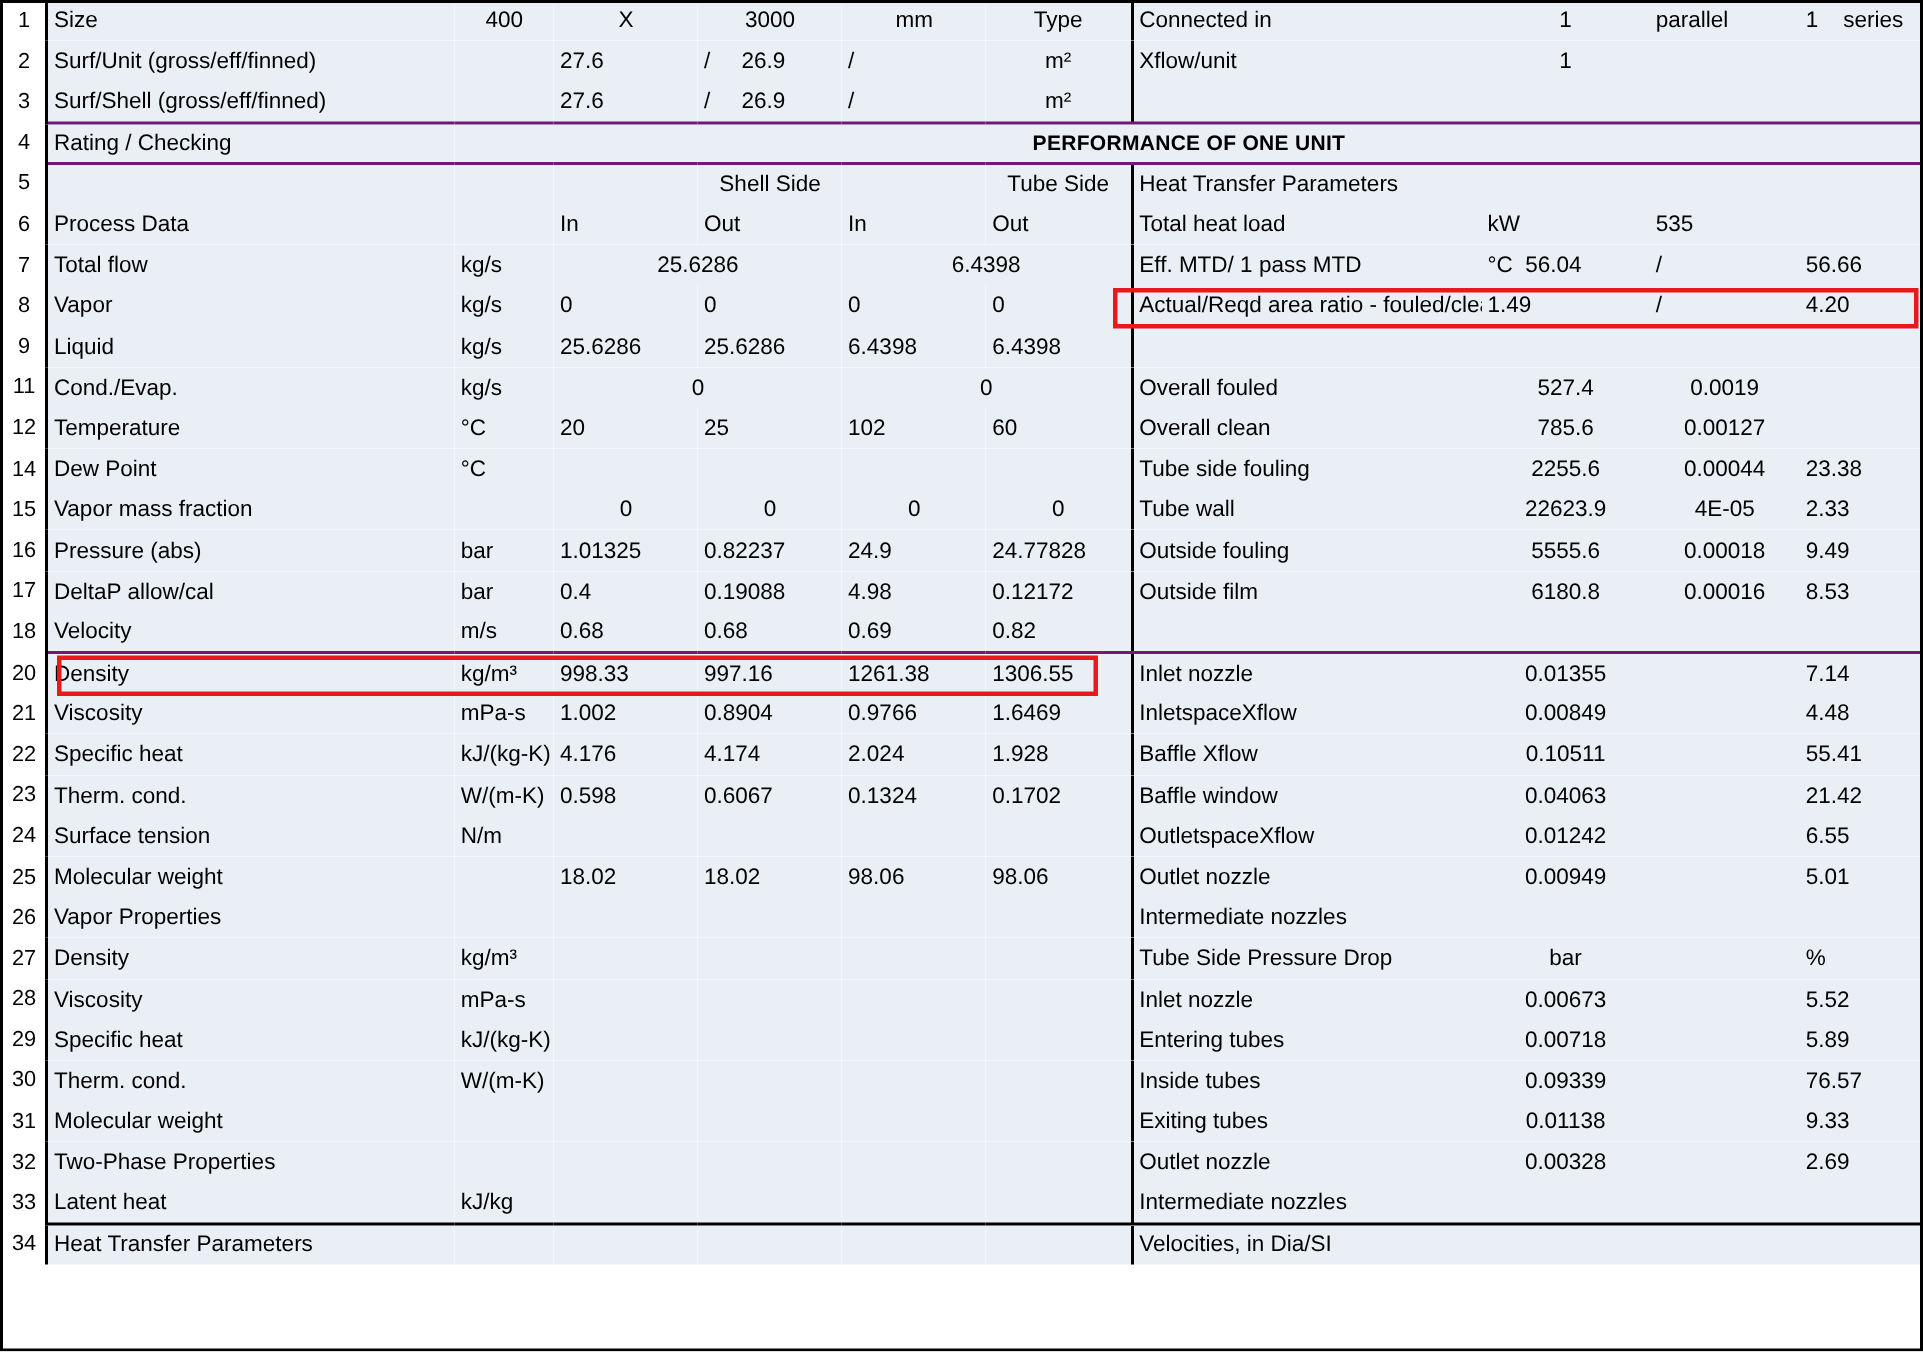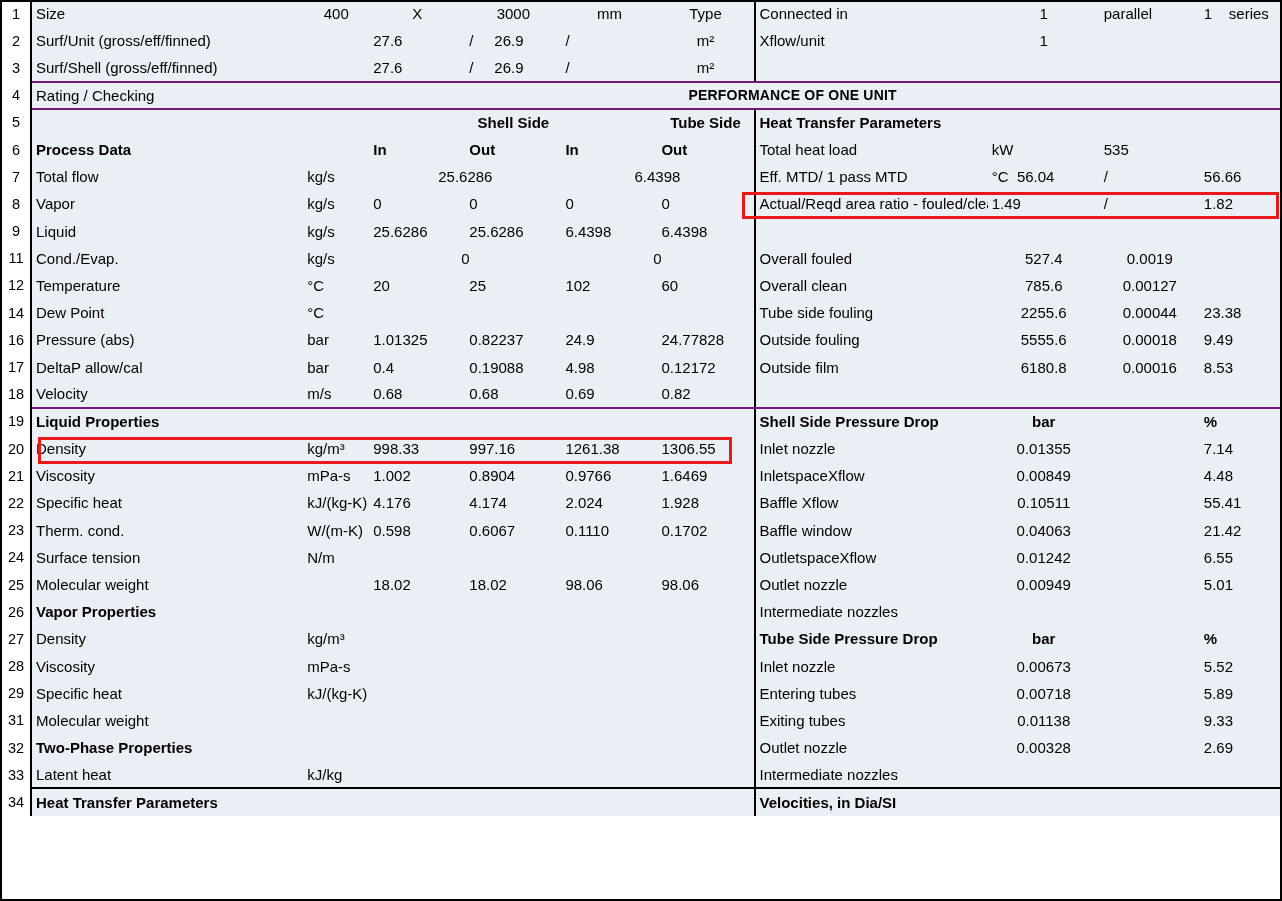--- a/index.html
+++ b/index.html
@@ -38,21 +38,21 @@
     font-size: 15px;
     color: #000;
     white-space: nowrap;
     overflow: hidden;
     vertical-align: middle;
     background: #e9eff4;
   }
   td.lblock { background: #e9eff4; }
   td.rblock { background: #e9eff4; }
   td.sep { width: 2px; padding: 0; background: #000; }
-  .b { font-weight: bold; margin-top: 44px; }
+  .b { font-weight: normal; margin-top: 44px; }
   .c { text-align: center; }
   .r { text-align: left; }
   .l { text-align: left; }
   
   col.c-rn   { width: 30px; }
   col.c-l1   { width: 272px; }  
   col.c-l2   { width: 66px;  }  
   col.c-l3   { width: 96px;  }  
   col.c-l4   { width: 96px;  }  
   col.c-l5   { width: 96px;  }  
@@ -221,21 +221,21 @@
       <td class="lblock">Vapor</td>
       <td class="lblock">kg/s</td>
       <td class="lblock l">0</td>
       <td class="lblock l">0</td>
       <td class="lblock l">0</td>
       <td class="lblock l">0</td>
       <td class="sep"></td>
       <td class="rblock">Actual/Reqd area ratio - fouled/clean</td>
       <td class="rblock l">1.49</td>
       <td class="rblock l">/</td>
-      <td class="rblock l">1.82</td>
+      <td class="rblock l">4.20</td>
     </tr>
 
     <tr>
       <td class="rn">9</td>
       <td class="lblock">Liquid</td>
       <td class="lblock">kg/s</td>
       <td class="lblock l">25.6286</td>
       <td class="lblock l">25.6286</td>
       <td class="lblock l">6.4398</td>
       <td class="lblock l">6.4398</td>
@@ -284,20 +284,34 @@
           <td class="lblock"></td>
           <td class="lblock"></td>
           <td class="lblock"></td>
       <td class="sep"></td>
       <td class="rblock">Tube side fouling</td>
       <td class="rblock c">2255.6</td>
       <td class="rblock c">0.00044</td>
       <td class="rblock r">23.38</td>
     </tr>
 
+    <tr>
+      <td class="rn">15</td>
+      <td class="lblock">Vapor mass fraction</td>
+      <td class="lblock"></td>
+      <td class="lblock c">0</td>
+      <td class="lblock c">0</td>
+      <td class="lblock c">0</td>
+      <td class="lblock c">0</td>
+      <td class="sep"></td>
+      <td class="rblock">Tube wall</td>
+      <td class="rblock c">22623.9</td>
+      <td class="rblock c">4E-05</td>
+      <td class="rblock r">2.33</td>
+    </tr>
 
     <tr>
       <td class="rn">16</td>
       <td class="lblock">Pressure (abs)</td>
       <td class="lblock">bar</td>
       <td class="lblock l">1.01325</td>
       <td class="lblock l">0.82237</td>
       <td class="lblock l">24.9</td>
       <td class="lblock l">24.77828</td>
       <td class="sep"></td>
@@ -330,34 +344,20 @@
       <td class="lblock l">0.68</td>
       <td class="lblock l">0.69</td>
       <td class="lblock l">0.82</td>
       <td class="sep"></td>
       <td class="rblock"></td>
           <td class="rblock"></td>
           <td class="rblock"></td>
           <td class="rblock"></td>
     </tr>
 
-    <tr>
-      <td class="rn">19</td>
-      <td class="lblock b">Liquid Properties</td>
-      <td class="lblock"></td>
-          <td class="lblock"></td>
-          <td class="lblock"></td>
-          <td class="lblock"></td>
-          <td class="lblock"></td>
-      <td class="sep"></td>
-      <td class="rblock b">Shell Side Pressure Drop</td>
-      <td class="rblock b c">bar</td>
-      <td class="rblock"></td>
-      <td class="rblock b r">%</td>
-    </tr>
 
     <tr>
       <td class="rn">20</td>
       <td class="lblock">Density</td>
       <td class="lblock">kg/m³</td>
       <td class="lblock r">998.33</td>
       <td class="lblock r">997.16</td>
       <td class="lblock r">1261.38</td>
       <td class="lblock r">1306.55</td>
       <td class="sep"></td>
@@ -396,21 +396,21 @@
       <td class="rblock"></td>
       <td class="rblock r">55.41</td>
     </tr>
 
     <tr>
       <td class="rn">23</td>
       <td class="lblock">Therm. cond.</td>
       <td class="lblock">W/(m-K)</td>
       <td class="lblock r">0.598</td>
       <td class="lblock r">0.6067</td>
-      <td class="lblock r">0.1110</td>
+      <td class="lblock r">0.1324</td>
       <td class="lblock r">0.1702</td>
       <td class="sep"></td>
       <td class="rblock">Baffle window</td>
       <td class="rblock c">0.04063</td>
       <td class="rblock"></td>
       <td class="rblock r">21.42</td>
     </tr>
 
     <tr>
       <td class="rn">24</td>
@@ -495,20 +495,34 @@
           <td class="lblock"></td>
           <td class="lblock"></td>
           <td class="lblock"></td>
       <td class="sep"></td>
       <td class="rblock">Entering tubes</td>
       <td class="rblock c">0.00718</td>
       <td class="rblock"></td>
       <td class="rblock r">5.89</td>
     </tr>
 
+    <tr>
+      <td class="rn">30</td>
+      <td class="lblock">Therm. cond.</td>
+      <td class="lblock">W/(m-K)</td>
+      <td class="lblock"></td>
+          <td class="lblock"></td>
+          <td class="lblock"></td>
+          <td class="lblock"></td>
+      <td class="sep"></td>
+      <td class="rblock">Inside tubes</td>
+      <td class="rblock c">0.09339</td>
+      <td class="rblock"></td>
+      <td class="rblock r">76.57</td>
+    </tr>
 
     <tr>
       <td class="rn">31</td>
       <td class="lblock">Molecular weight</td>
       <td class="lblock"></td>
       <td class="lblock"></td>
           <td class="lblock"></td>
           <td class="lblock"></td>
           <td class="lblock"></td>
       <td class="sep"></td>

